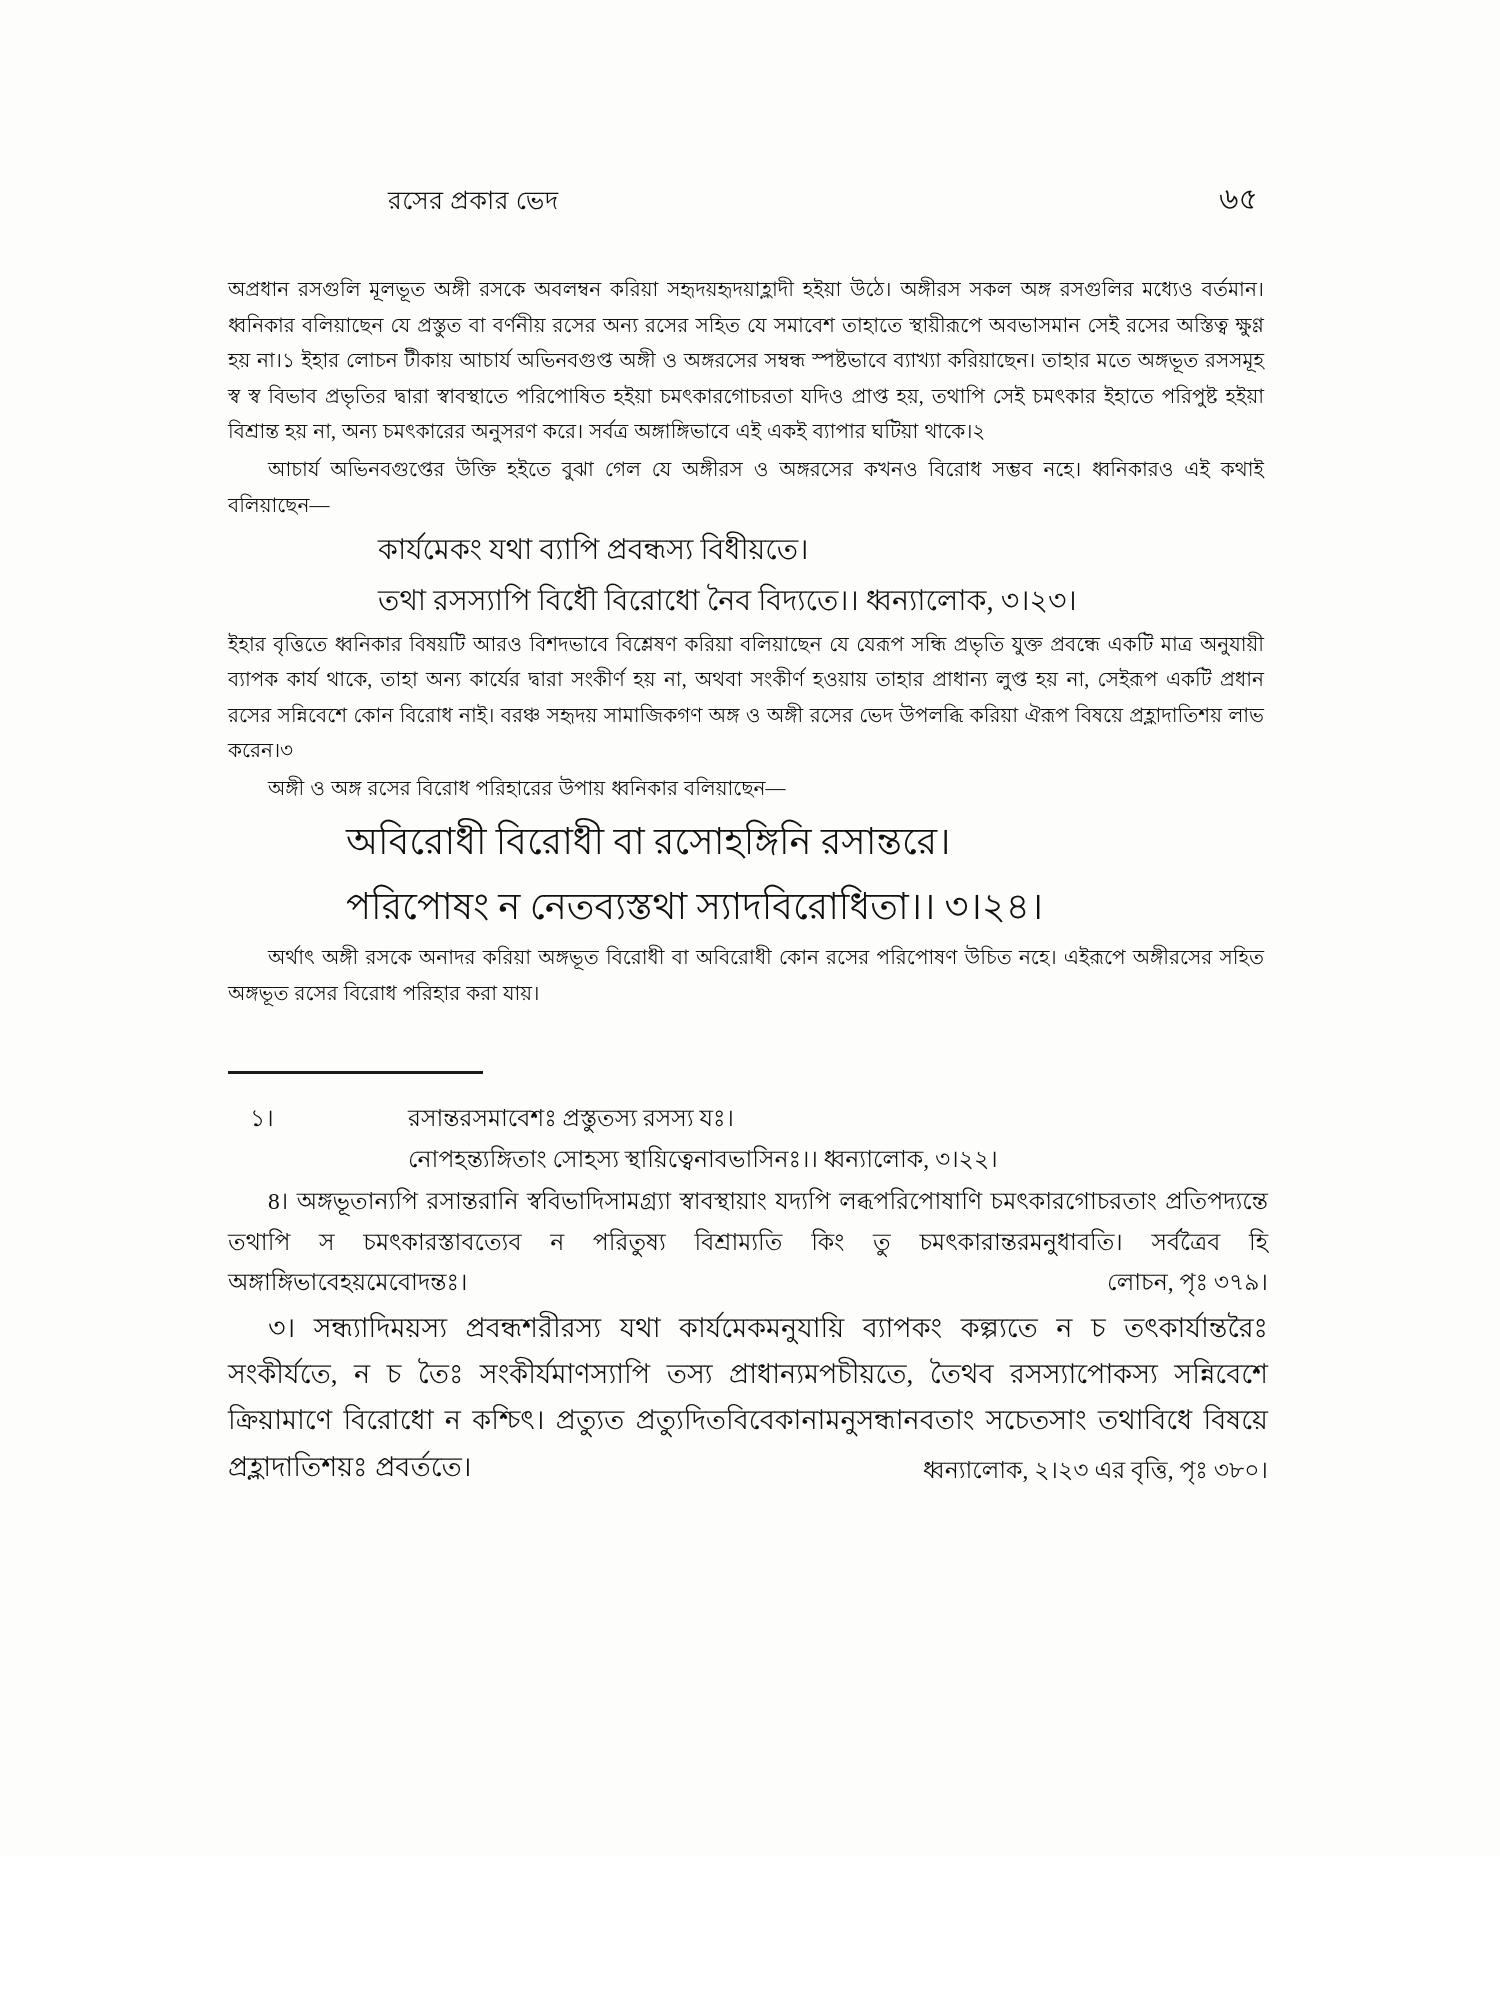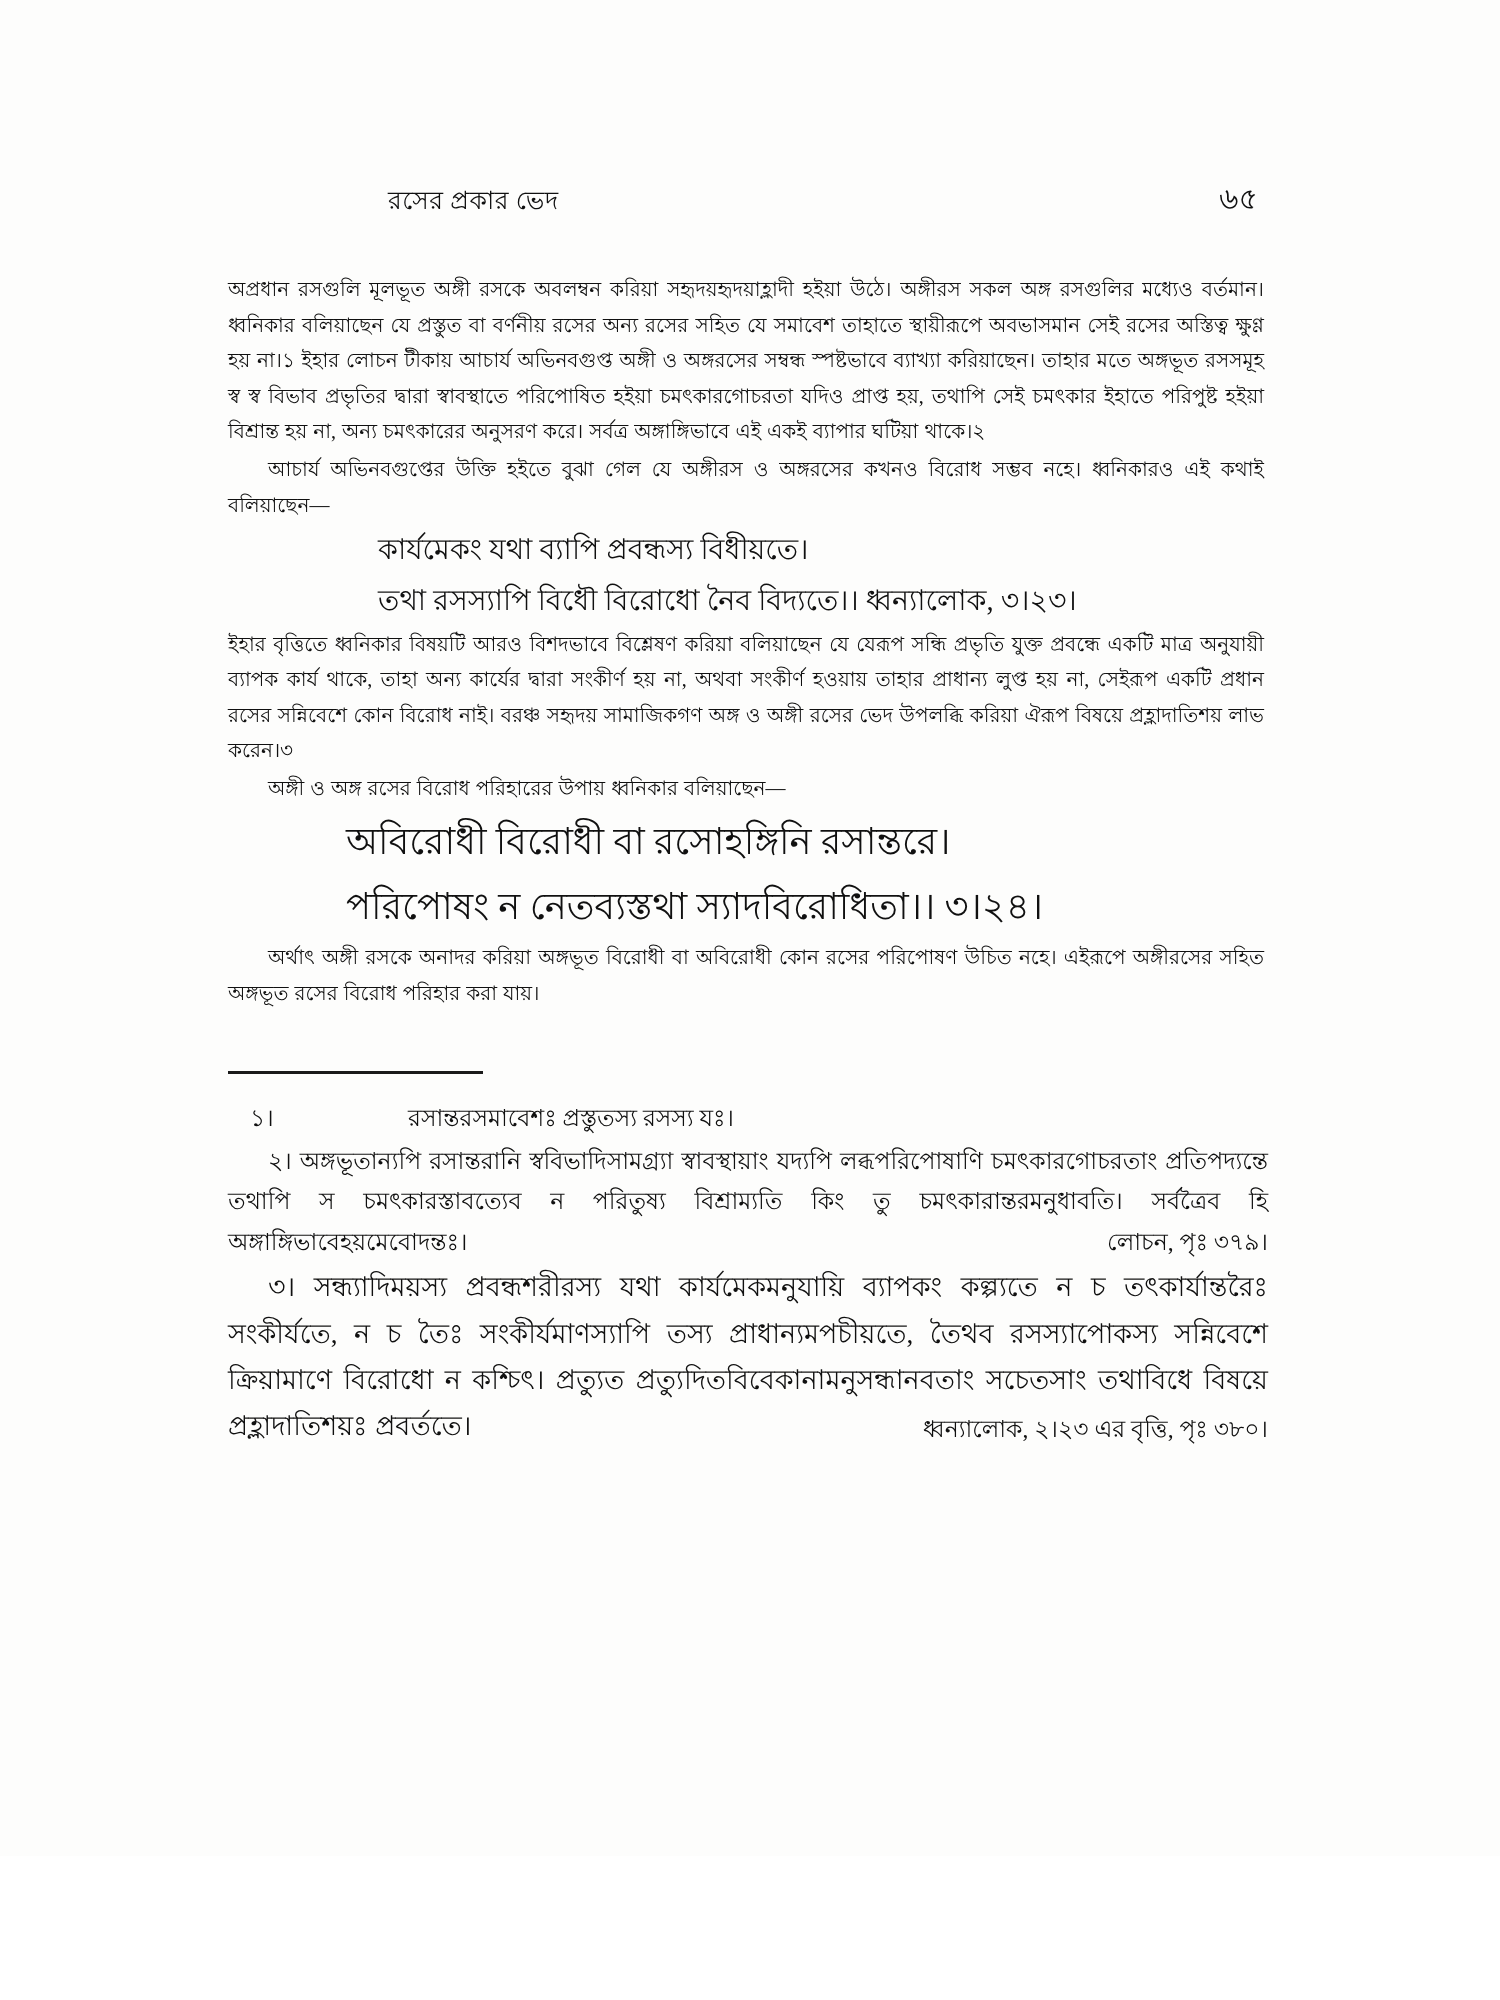--- a/index.html
+++ b/index.html
@@ -140,24 +140,28 @@
 
     <div class="fn-rule"></div>
 
     <div class="footnotes">
 
       <div class="fn">
         <div class="fn-row">
           <span class="fn-marker">১।</span>
           <span class="fn-text">রসান্তরসমাবেশঃ প্রস্তুতস্য রসস্য যঃ।</span>
         </div>
+        <div class="fn-row">
+          <span class="fn-marker"></span>
+          <span class="fn-text">নোপহন্ত্যঙ্গিতাং সোহস্য স্থায়িত্বেনাবভাসিনঃ।।  ধ্বন্যালোক, ৩।২২।</span>
+        </div>
       </div>
 
       <div class="fn">
-        <p class="para" style="font-size:23.5px;line-height:1.72;text-indent:40px;margin:0;">২। অঙ্গভূতান্যপি রসান্তরানি স্ববিভাদিসামগ্র্যা স্বাবস্থায়াং যদ্যপি লব্ধপরিপোষাণি চমৎকারগোচরতাং প্রতিপদ্যন্তে তথাপি স চমৎকারস্তাবত্যেব ন পরিতুষ্য বিশ্রাম্যতি কিং তু চমৎকারান্তরমনুধাবতি। সর্বত্রৈব হি অঙ্গাঙ্গিভাবেহয়মেবোদন্তঃ।</p>
+        <p class="para" style="font-size:23.5px;line-height:1.72;text-indent:40px;margin:0;">8। অঙ্গভূতান্যপি রসান্তরানি স্ববিভাদিসামগ্র্যা স্বাবস্থায়াং যদ্যপি লব্ধপরিপোষাণি চমৎকারগোচরতাং প্রতিপদ্যন্তে তথাপি স চমৎকারস্তাবত্যেব ন পরিতুষ্য বিশ্রাম্যতি কিং তু চমৎকারান্তরমনুধাবতি। সর্বত্রৈব হি অঙ্গাঙ্গিভাবেহয়মেবোদন্তঃ।</p>
         <div class="fn-spread" style="margin-top: -40.42px;">
           <span></span>
           <span class="fn-right">লোচন, পৃঃ ৩৭৯।</span>
         </div>
       </div>
 
       <div class="fn">
         <p class="para" style="font-size:27px;line-height:1.72;text-indent:40px;margin:0;">৩। সন্ধ্যাদিময়স্য প্রবন্ধশরীরস্য যথা কার্যমেকমনুযায়ি ব্যাপকং কল্প্যতে ন চ তৎকার্যান্তরৈঃ সংকীর্যতে, ন চ তৈঃ সংকীর্যমাণস্যাপি তস্য প্রাধান্যমপচীয়তে, তৈথব রসস্যাপোকস্য সন্নিবেশে ক্রিয়ামাণে বিরোধো ন কশ্চিৎ। প্রত্যুত প্রত্যুদিতবিবেকানামনুসন্ধানবতাং সচেতসাং তথাবিধে বিষয়ে প্রহ্লাদাতিশয়ঃ প্রবর্ততে।</p>
         <div class="fn-spread" style="margin-top: -40.42px;">
           <span></span>

